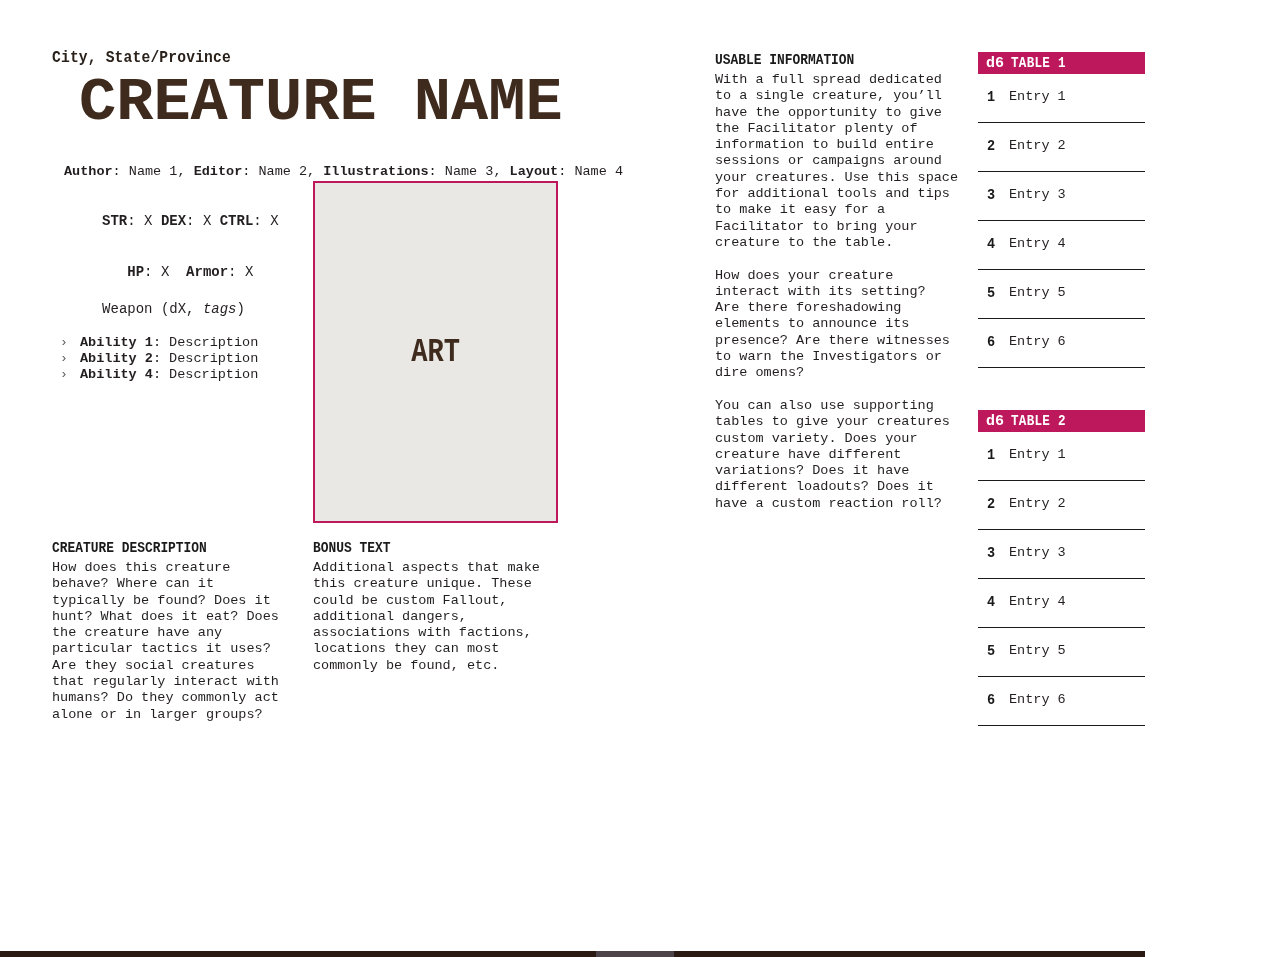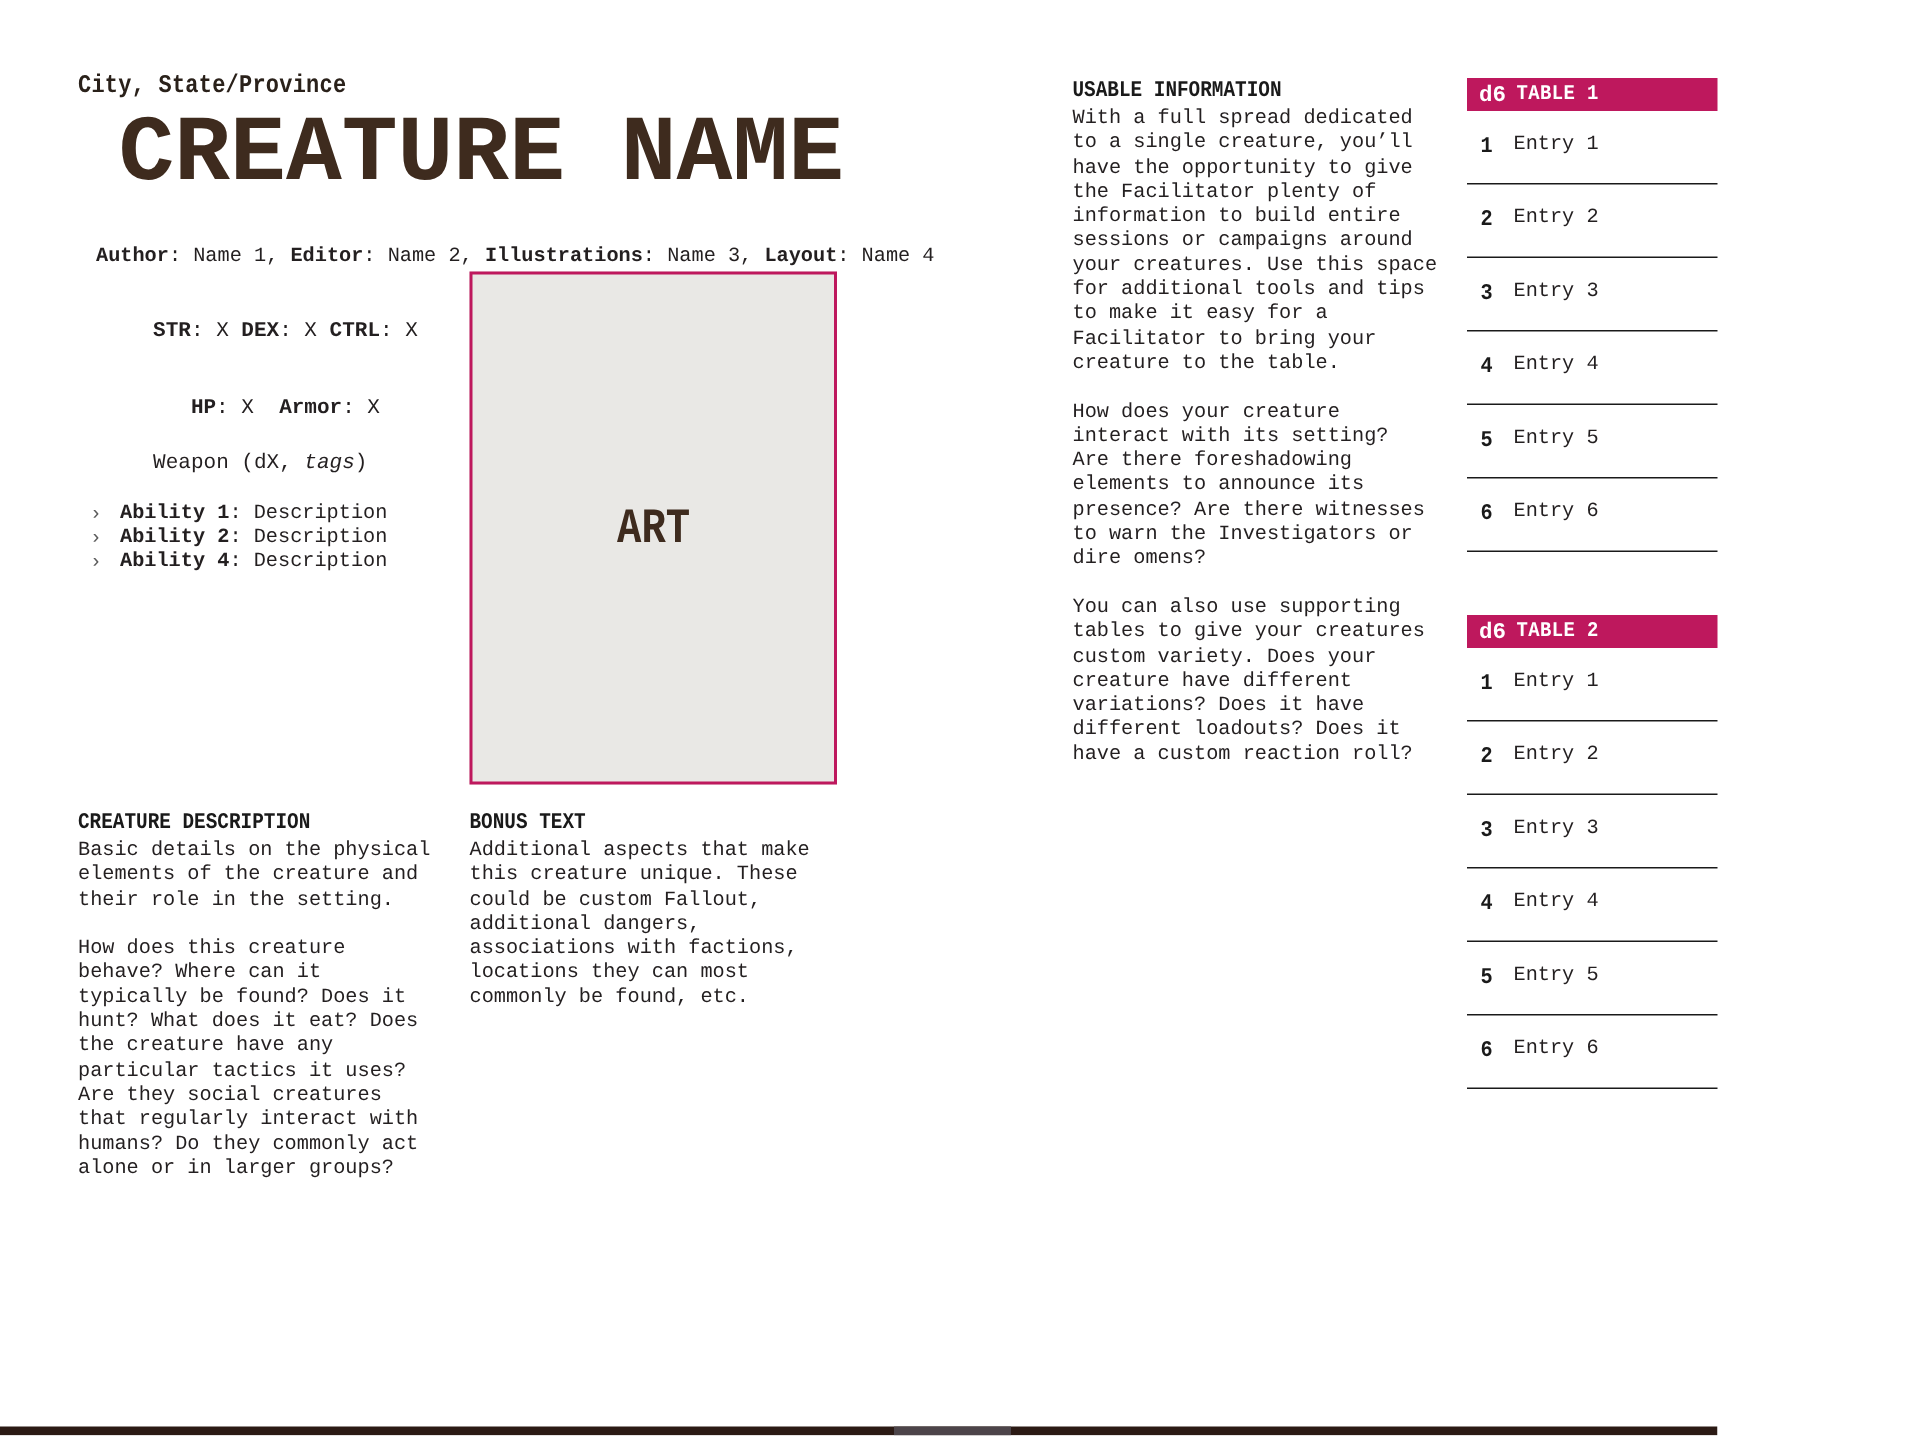--- a/index.html
+++ b/index.html
@@ -103,21 +103,20 @@
   </div>
 
   <div class="art-box">
     <span class="art-label">ART</span>
   </div>
 
   <section class="section sec-desc">
     <h2><span class="cond">CREATURE DESCRIPTION</span></h2>
     <div>
 
-    <p>Basic details on the physical elements of the creature and their role in the setting.</p>
         <p>How does this creature behave? Where can it typically be found? Does it hunt? What does it eat? Does the creature have any particular tactics it uses? Are they social creatures that regularly interact with humans? Do they commonly act alone or in larger groups?</p>
       </div>
   </section>
 
   <section class="section sec-bonus">
     <h2><span class="cond">BONUS TEXT</span></h2>
     <div>
 
     <p>Additional aspects that make this creature unique. These could be custom Fallout, additional dangers, associations with factions, locations they can most commonly be found, etc.</p>
       </div>

